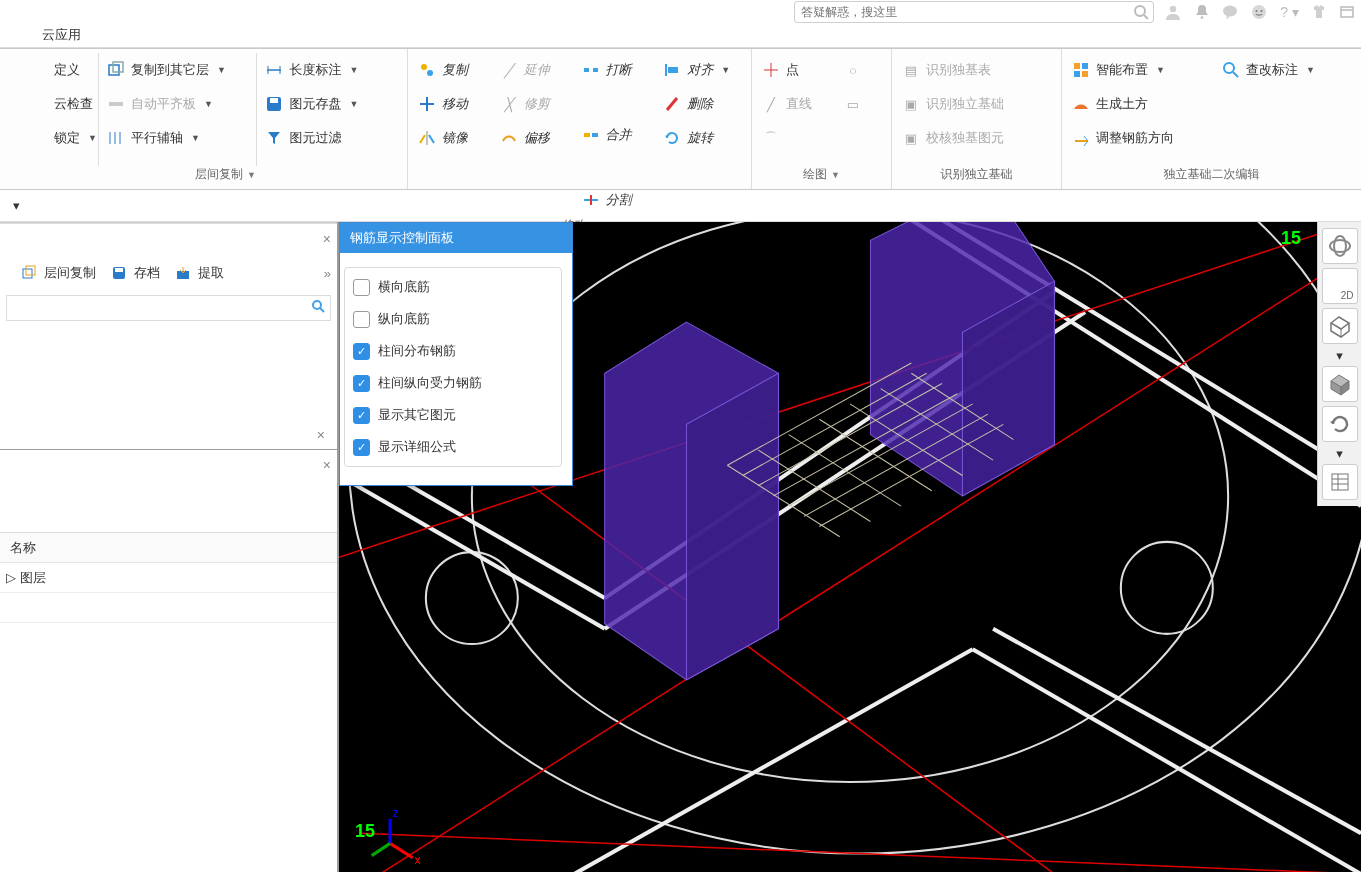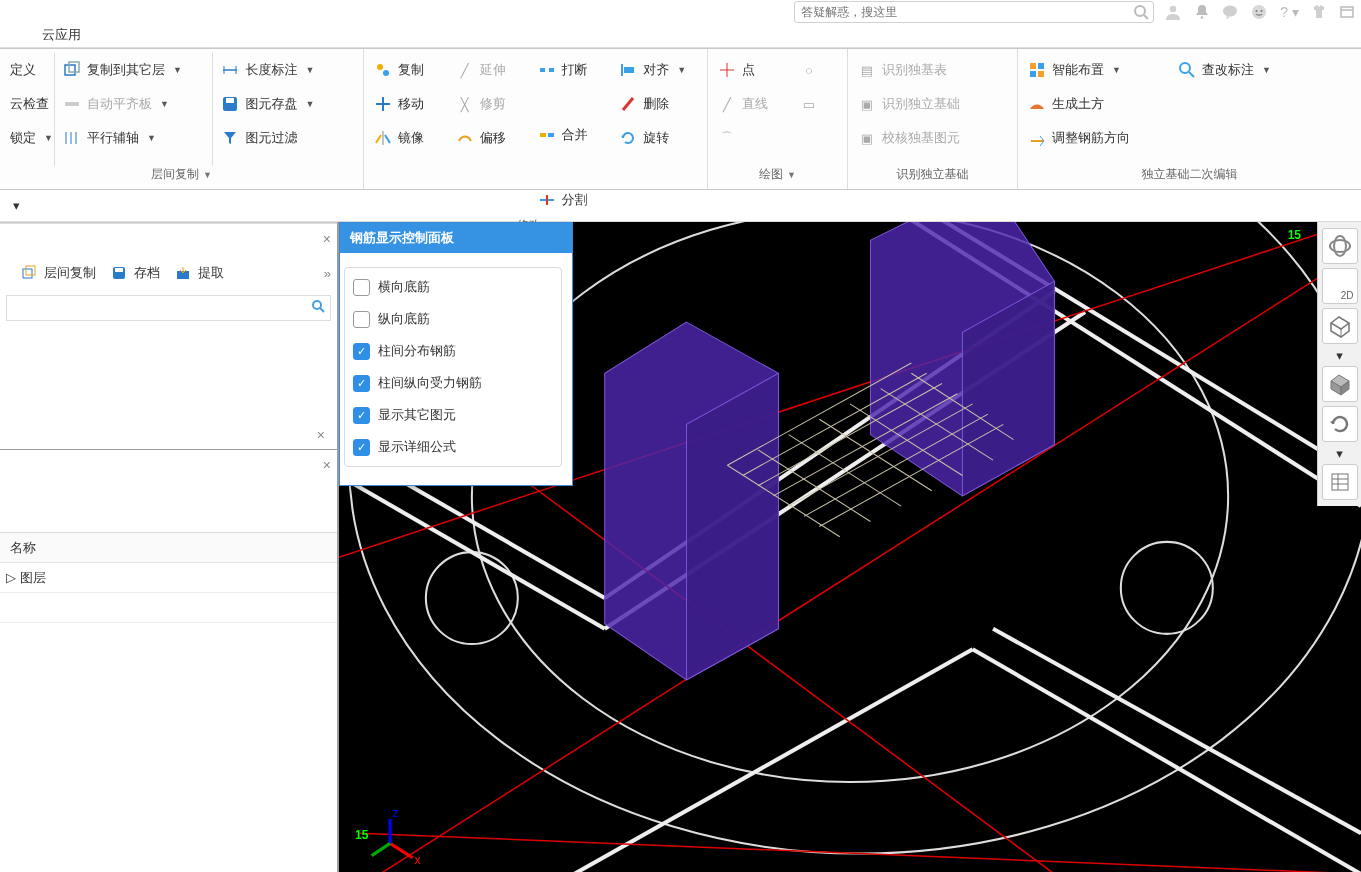--- a/index.html
+++ b/index.html
@@ -47,28 +47,28 @@
   .lp-grid { border-top:1px solid #ddd; }
   .lp-grid-header { height:30px; display:flex; align-items:center; padding:0 10px; border-bottom:1px solid #e5e5e5; background:#fafafa; font-size:13px; }
   .lp-grid-row { height:30px; display:flex; align-items:center; padding:0 6px; border-bottom:1px solid #eee; }
 
   .viewport { flex:1; background:#000; position:relative; overflow:hidden; }
   .rightdock { position:absolute; right:0; top:0; width:44px; background:#f1f1f1; border-left:1px solid #ccc; display:flex; flex-direction:column; align-items:center; gap:4px; padding:6px 0; }
   .dockbtn { width:36px; height:36px; background:#fff; border:1px solid #ccc; border-radius:3px; display:flex; align-items:center; justify-content:center; cursor:pointer; position:relative;}
   .dockbtn.sm { height:14px; background:transparent; border:none; }
 
   .float-panel { position:absolute; left:0px; top:0px; width:234px; background:#fff; border:1px solid #3b89d6; box-shadow:2px 2px 6px rgba(0,0,0,0.25); }
-  .float-head { background:#3693e3; color:#fff; font-weight:700; padding:6px 10px; }
+  .float-head { background:#3693e3; color:#fff; font-weight:400; padding:6px 10px; }
   .float-body { padding:14px 10px 18px 4px; }
   .chkgroup { border:1px solid #d9d9d9; border-radius:4px; padding:10px 8px; display:flex; flex-direction:column; gap:14px; }
   .chk { display:flex; align-items:center; gap:8px; }
   .chkbox { width:17px; height:17px; border:1px solid #999; border-radius:3px; display:inline-flex; align-items:center; justify-content:center; font-size:11px; color:#fff; }
   .chkbox.on { background:#2f8fe5; border-color:#2f8fe5; }
 
-  .axis-label { position:absolute; color:#0f0; font-weight:bold; font-size:12px; }
+  .axis-label { position:absolute; color:#0f0; font-weight:bold; font-size:18px; }
 
   .sep { width:1px; background:#ddd; height:100%; }
 </style>
 </head>
 <body>
 
 <div class="topstrip">
   <div class="topstrip-left"></div>
   <div class="title-right">
     <div class="search-pill">
@@ -122,21 +122,21 @@
     </div>
   </div>
 </div>
 
 <div class="tabbar">
   <span>云应用</span>
 </div>
 
 <div class="ribbon">
 
-  <div class="panel" style="width:364px;">
+  <div class="panel" style="width:364px;margin-left:44px;">
     <div class="panel-body">
       <div class="panel-col" style="width:52px;">
         <div class="btn">
             <span>定义</span>
           </div>
         <div class="btn">
             <span>云检查</span>
           </div>
         <div class="btn">
             <span>锁定</span>
@@ -208,21 +208,21 @@
           <span>图元过滤</span>
         </div>
       </div>
     </div>
     <div class="panel-title">
         <span>层间复制</span>
         <span class="caret">▼</span>
       </div>
   </div>
 
-  <div class="panel" style="width:344px;">
+  <div class="panel" style="width:344px;font-style:italic;">
     <div class="panel-body">
       <div class="panel-col" style="width:82px;">
         <div class="btn">
             <span class="ico">
               <svg width="18" height="18">
                 <circle cx="6" cy="6" r="3" fill="#f0b000"></circle>
                 <circle cx="12" cy="12" r="3" fill="#3aa0e8"></circle>
               </svg>
             </span>
             <span>复制</span>

